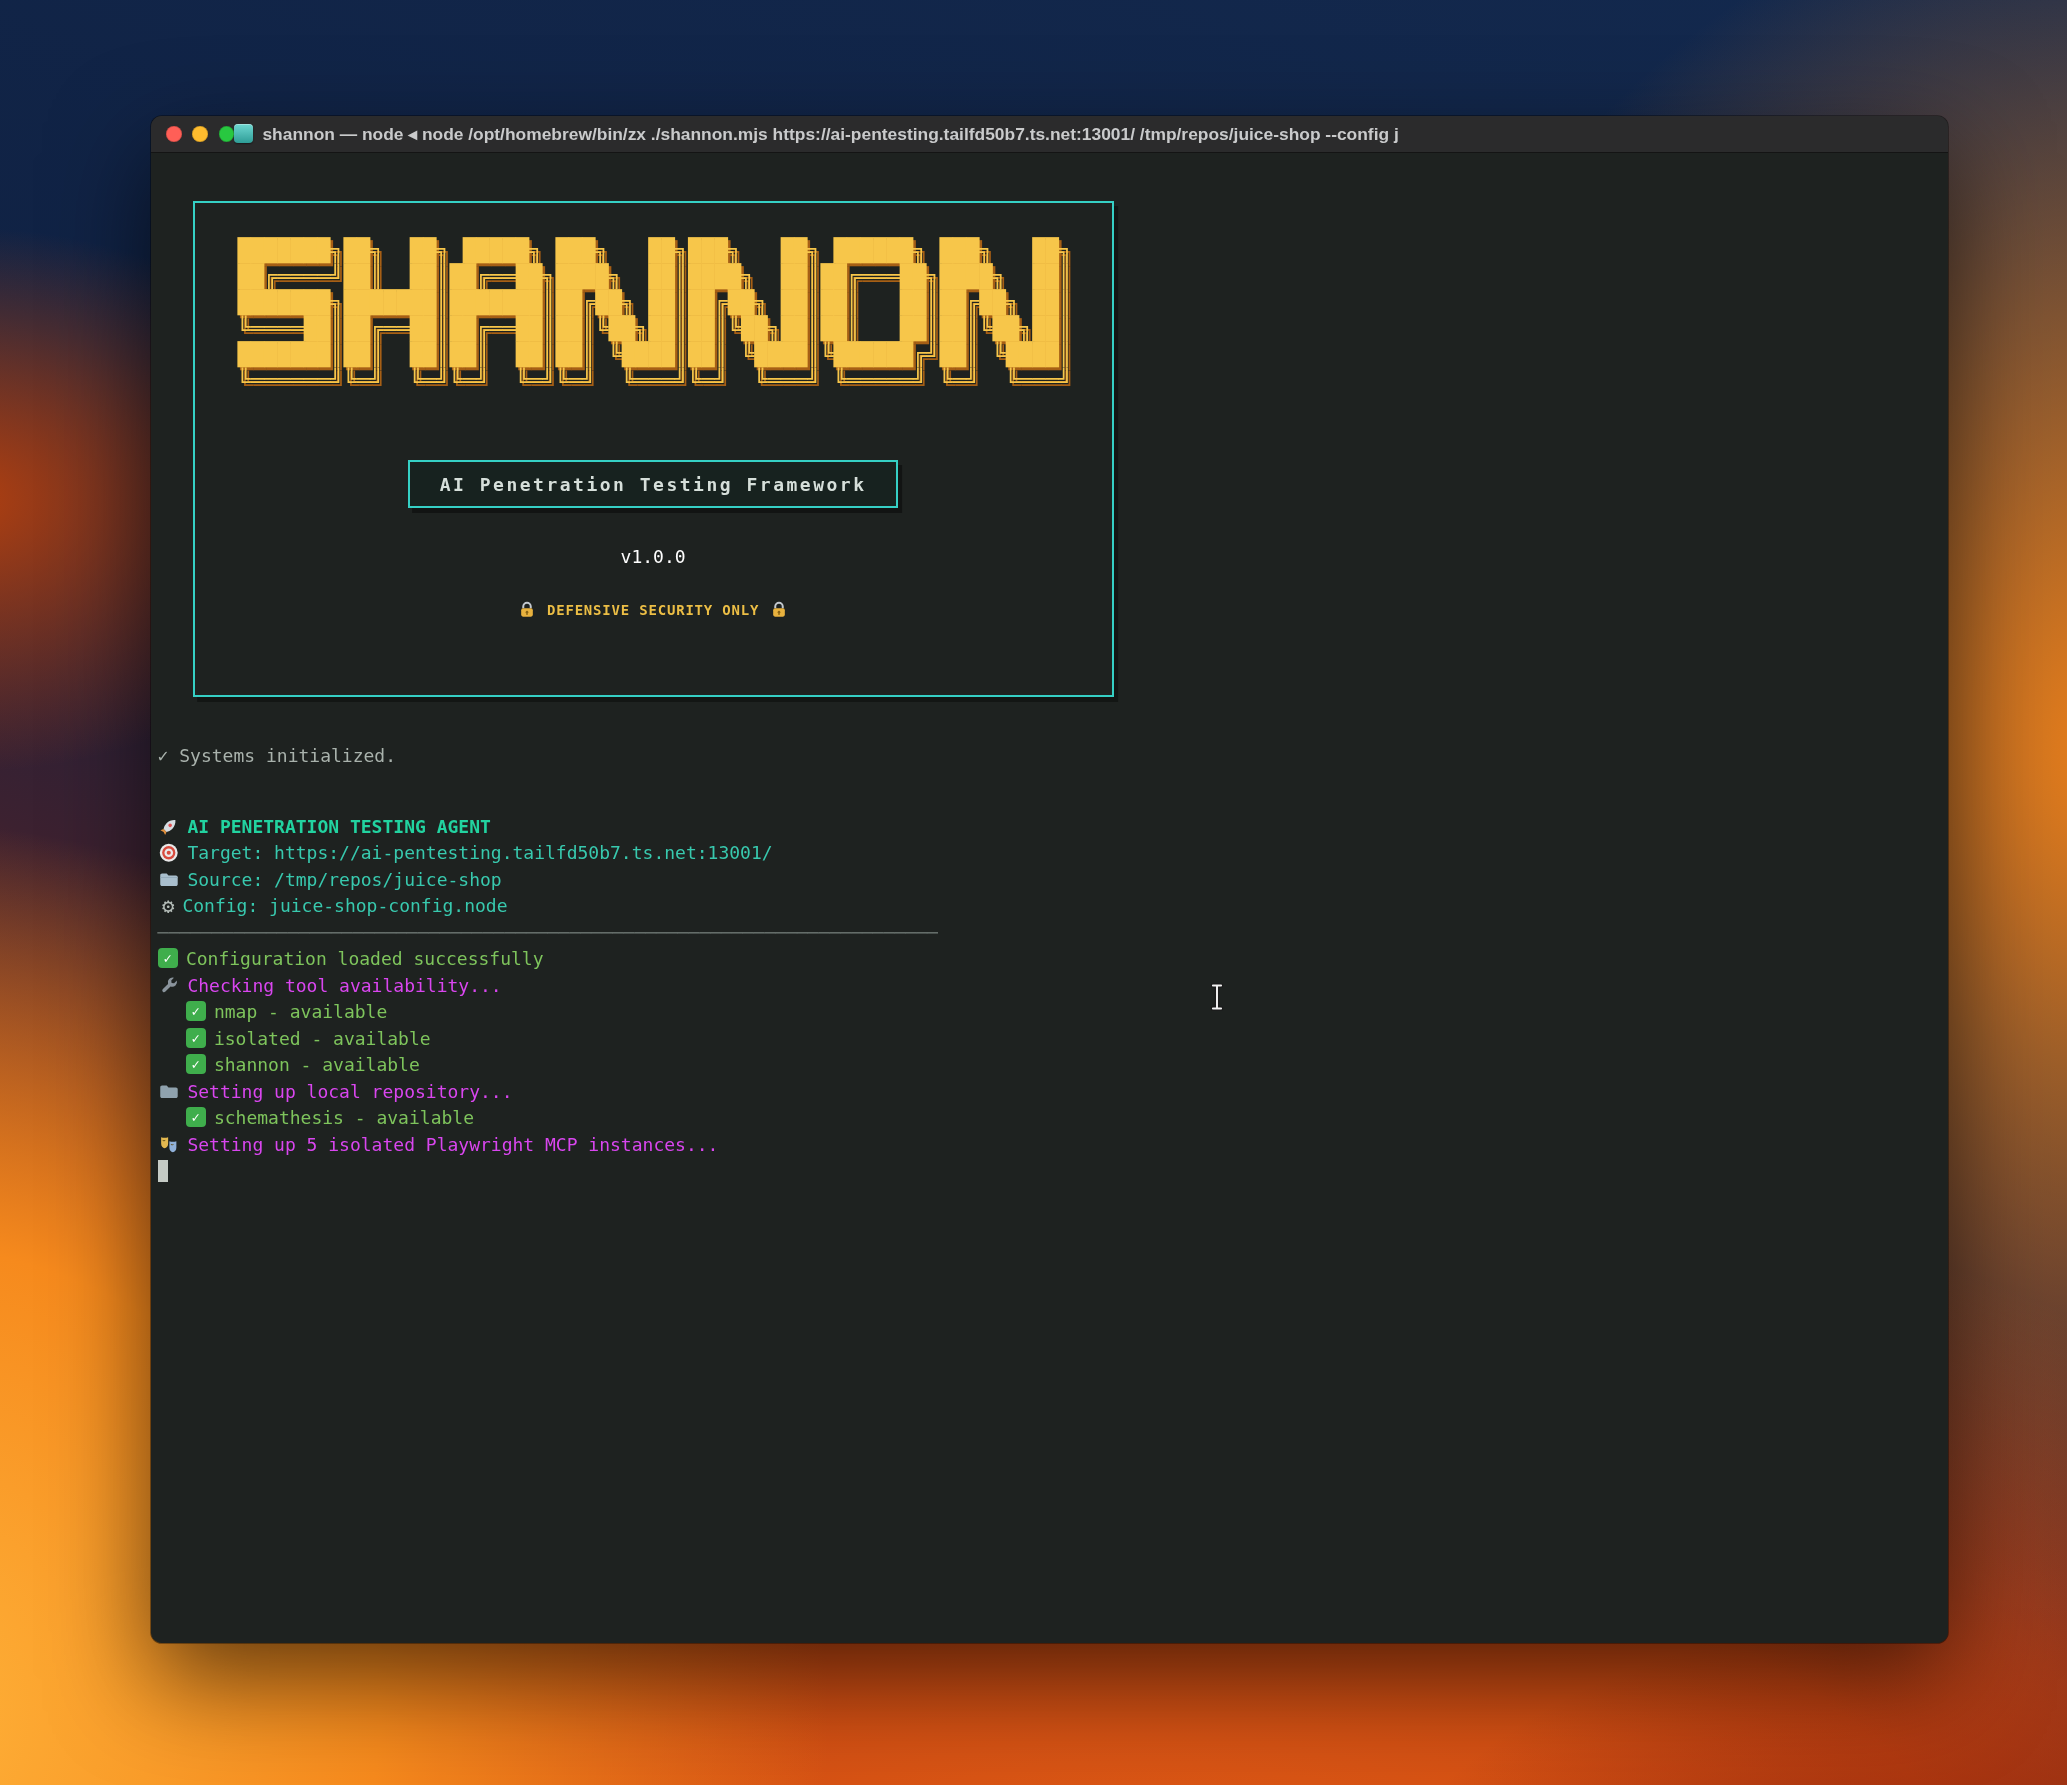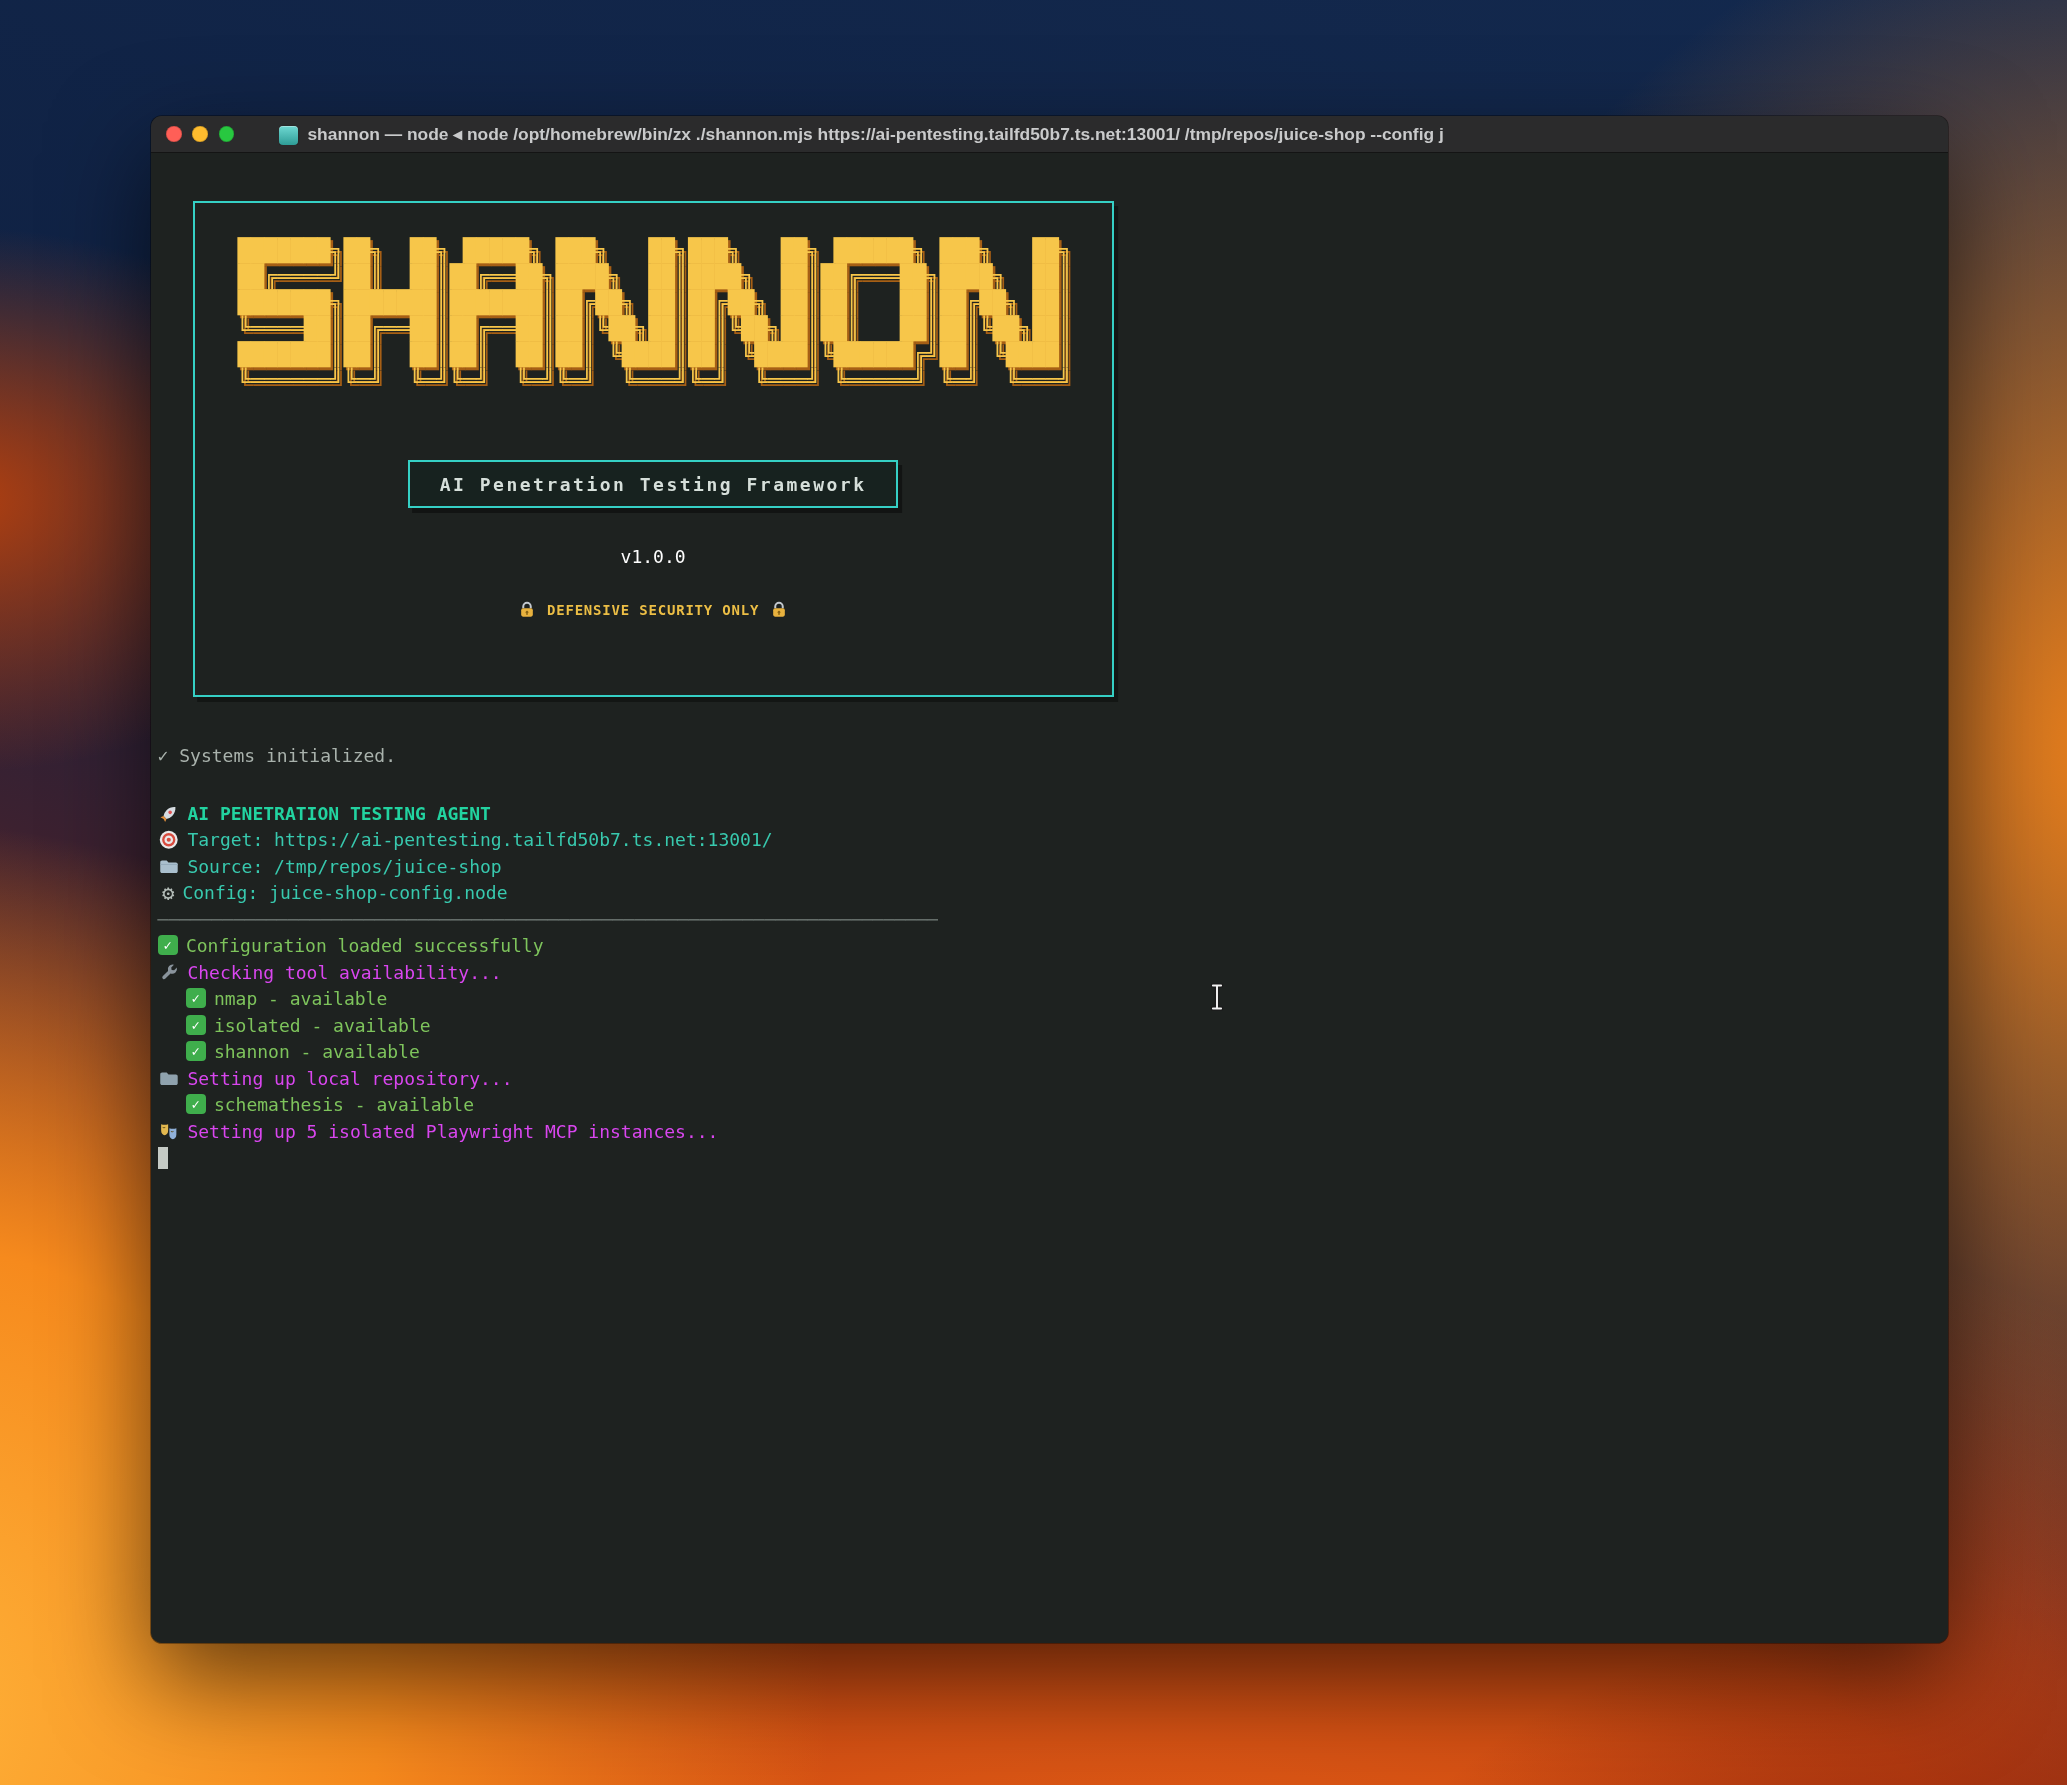--- a/index.html
+++ b/index.html
@@ -25,21 +25,21 @@
   }
   .titlebar{
     flex:0 0 36px;height:36px;background:#2b2b2c;border-bottom:0.8px solid #141414;
     display:flex;align-items:center;padding:0 15px;
   }
   .traffic{display:flex;gap:10.7px;flex:0 0 auto;}
   .tl{width:15.7px;height:15.7px;border-radius:50%;display:inline-block;box-shadow:inset 0 0 0 0.8px rgba(0,0,0,.18);}
   .tl.red{background:#ff5f57;}
   .tl.yellow{background:#febc2e;}
   .tl.green{background:#28c840;}
-  .titlewrap{display:flex;align-items:flex-end;gap:9px;margin-left:45px;flex:1;overflow:hidden;white-space:nowrap;}
+  .titlewrap{display:flex;align-items:flex-start;gap:9px;flex:1;overflow:hidden;white-space:nowrap;}
   .proxy{width:19px;height:19px;border-radius:4.1px;flex:0 0 auto;
     background:linear-gradient(180deg,#6fd8d2 0%,#2e9d97 100%);
     box-shadow:inset 0 0.8px 0 rgba(255,255,255,.45), 0 0.8px 1.7px rgba(0,0,0,.4);}
   .title{font-size:17.4px;font-weight:700;color:#c9cacb;overflow:hidden;}
 
   
   .term{
     flex:1;position:relative;
     font-family:"DejaVu Sans Mono","Liberation Mono",monospace;
     font-size:18px;color:#c3cac4;
@@ -67,21 +67,21 @@
   }
   .version{margin-top:38px;color:#ffffff;}
   .notice{
     margin-top:33px;color:#ecbe45;font-weight:bold;letter-spacing:0.8px;font-size:14px;
     display:flex;justify-content:center;align-items:center;gap:10px;
   }
 
   
   .line{display:flex;align-items:flex-start;height:26.5px;gap:8.3px;white-space:pre;}
   .first{margin-top:48px;}
-  .gap-above{margin-top:31px;}
+  .gap-above{margin-top:44px;}
   .dimw{color:#a9b2ac;}
   .hdr{color:#22d3a0;font-weight:bold;}
   .info{color:#38c9ae;}
   .ok{color:#7ec45c;}
   .muted{color:#d946ef;}
   .divider{color:#68716d;}
   .tool{padding-left:28px;}
   .cfg{gap:3.3px;}
 
   .icon{width:21.5px;height:21.5px;flex:0 0 21.5px;display:inline-flex;align-items:center;justify-content:center;}

